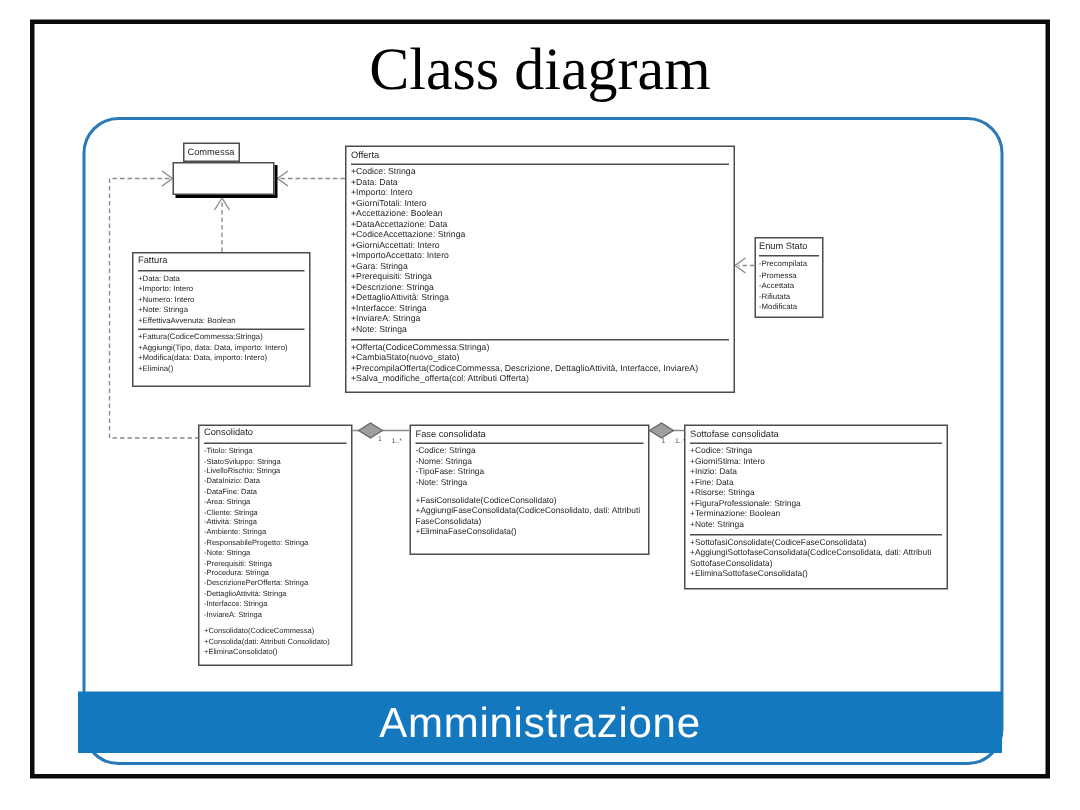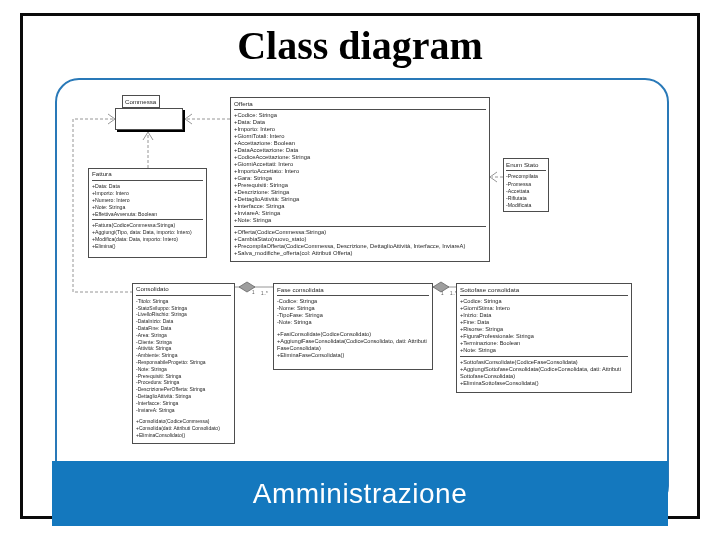--- a/index.html
+++ b/index.html
@@ -6,28 +6,28 @@
   body{
     width:720px;height:540px;position:relative;background:#ffffff;
     font-family:"Liberation Sans",sans-serif;overflow:hidden;
   }
   .slide-border{
     position:absolute;left:20px;top:13px;width:674px;height:500px;
     border:3px solid #0a0a0a;background:#ffffff;
   }
   .page-title{
     position:absolute;left:0;top:22px;width:720px;text-align:center;
-    font-family:"Liberation Serif",serif;font-size:40px;color:#000;font-weight:bold;
+    font-family:"Liberation Serif",serif;font-size:40px;color:#000;
   }
   .frame{
     position:absolute;left:55px;top:78px;width:610px;height:428px;
     border:2px solid #2979b8;border-radius:24px;background:#ffffff;
   }
   .footer{
-    position:absolute;left:52px;top:461px;width:616px;height:65px;
+    position:absolute;left:52px;top:461px;width:616px;height:41px;
     background:#1478be;display:flex;align-items:center;justify-content:center;
   }
   .footer-label{color:#ffffff;font-size:28px;letter-spacing:0.5px;}
 
   
   .uml{
     position:absolute;background:#ffffff;border:1px solid #4d4d4d;
     color:#1f1f1f;font-size:5.8px;line-height:7px;
     padding:2px 3px;box-sizing:border-box;overflow:hidden;
   }

